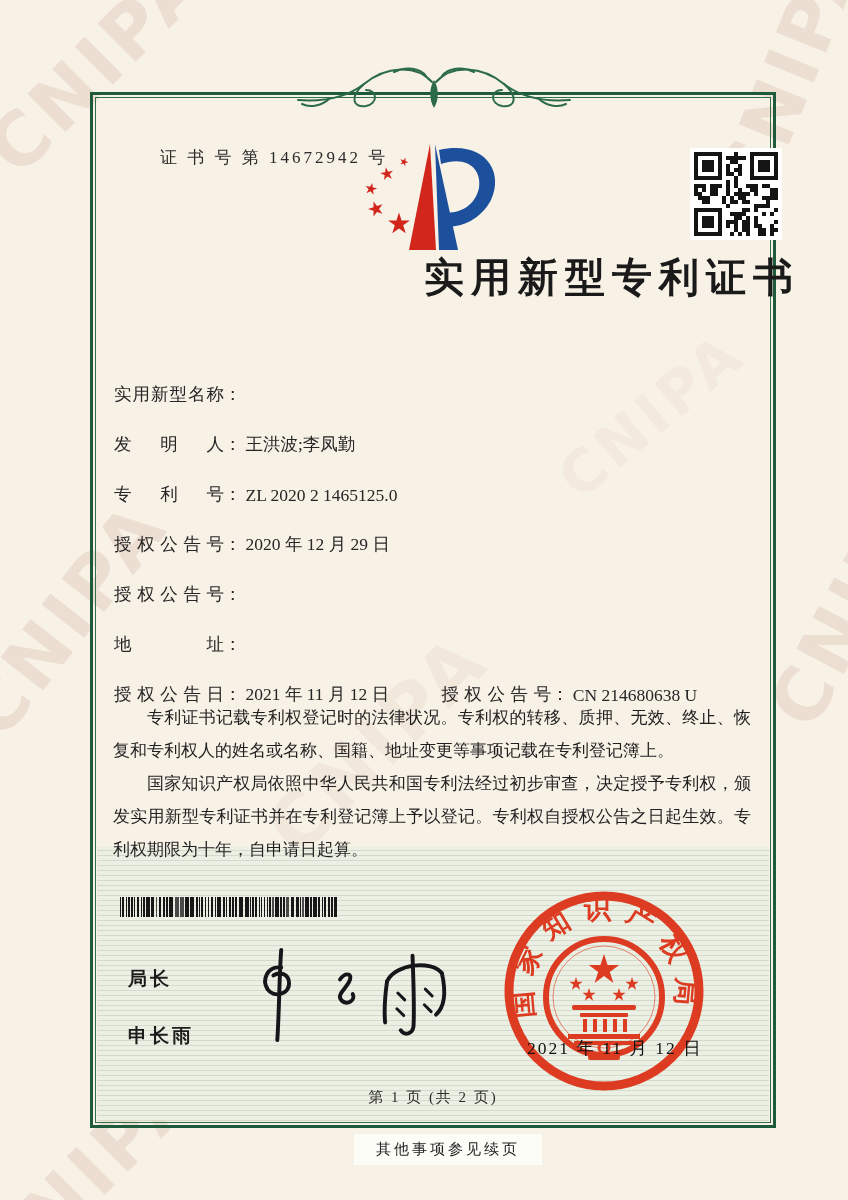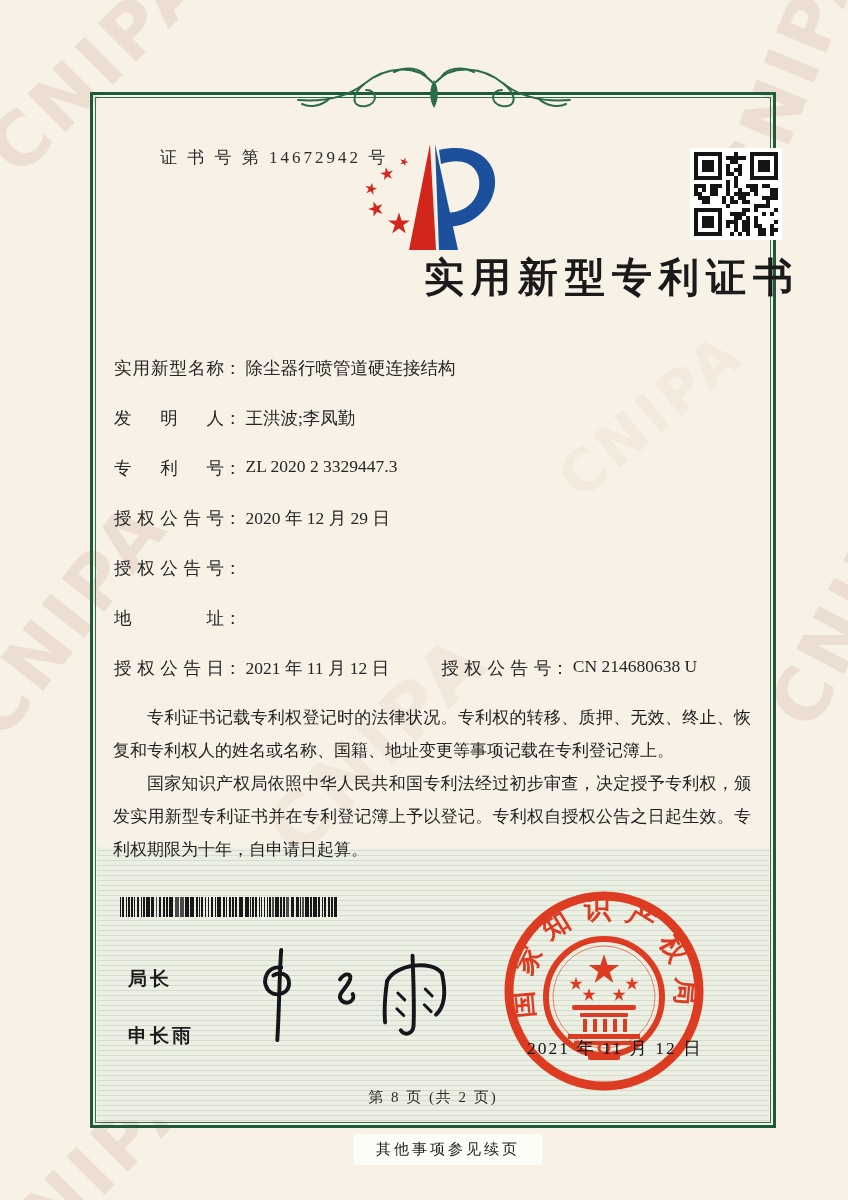--- a/index.html
+++ b/index.html
@@ -25,21 +25,21 @@
   }
   .ornament{position:absolute;left:294px;top:58px;width:280px;height:60px;}
   .certno{position:absolute;left:112px;top:146px;font-size:17px;letter-spacing:3px;color:#2b2b2b;margin-left:48px;}
   .logo{position:absolute;left:342px;top:138px;width:180px;height:120px;}
   .qr{position:absolute;left:690px;top:148px;width:92px;height:92px;}
   .title{
     position:absolute;left:90px;width:686px;top:250px;text-align:right;
     font-size:40px;font-weight:700;letter-spacing:7px;color:#1a1a1a;margin-left:24px;
   }
   .fields{position:absolute;left:114px;top:356px;width:600px;font-size:17.5px;color:#262626;}
-  .frow{height:50px;display:flex;align-items:flex-start;white-space:nowrap;}
+  .frow{height:50px;display:flex;align-items:flex-end;white-space:nowrap;}
   .flabel{display:inline-block;width:110px;text-align:justify;text-align-last:justify;}
   .fvalue{margin-left:4px;}
   .pair2{margin-left:52px;}
   .paras{
     position:absolute;left:113px;top:701px;width:638px;
     font-size:17px;line-height:33px;color:#1f1f1f;text-align:justify;
   }
   .paras p{margin:0;text-indent:2em;}
   .barcode{position:absolute;left:120px;top:897px;width:222px;height:20px;}
   .officer{position:absolute;left:128px;top:966px;font-family:Liberation Mono, monospace;
@@ -331,31 +331,30 @@
     <rect x="72" y="84" width="4" height="4" fill="#141414"></rect>
     <rect x="80" y="84" width="4" height="4" fill="#141414"></rect>
   </svg>
 
 <div class="title">实用新型专利证书</div>
 
 <div class="fields">
   <div class="frow">
     <span class="flabel">实用新型名称</span>
       <span>：</span>
-    <span class="fvalue">除尘器行喷管道硬连接结构</span>
   </div>
   <div class="frow">
     <span class="flabel">发明人</span>
       <span>：</span>
     <span class="fvalue">王洪波;李凤勤</span>
   </div>
   <div class="frow">
     <span class="flabel">专利号</span>
       <span>：</span>
-    <span class="fvalue">ZL 2020 2 3329447.3</span>
+    <span class="fvalue">ZL 2020 2 1465125.0</span>
   </div>
   <div class="frow">
     <span class="flabel">授权公告号</span>
       <span>：</span>
     <span class="fvalue">2020 年 12 月 29 日</span>
   </div>
   <div class="frow">
     <span class="flabel">授权公告号</span>
       <span>：</span>
   </div>
@@ -492,17 +491,17 @@
       <rect x="-36" y="37" width="72" height="5"></rect>
       <rect x="-30" y="44" width="60" height="4"></rect>
       <rect x="-16" y="56" width="32" height="7" rx="2"></rect>
     </g>
     <circle cx="0" cy="51" r="5" fill="none" stroke="#dc2f14" stroke-width="3"></circle>
   </g>
 </svg>
 
 <div class="sealdate">2021 年 11 月 12 日</div>
 
-<div class="pagenum">第 8 页 (共 2 页)</div>
+<div class="pagenum">第 1 页 (共 2 页)</div>
 
 <div class="note">
   <span>其他事项参见续页</span>
 </div>
 
 </body></html>

